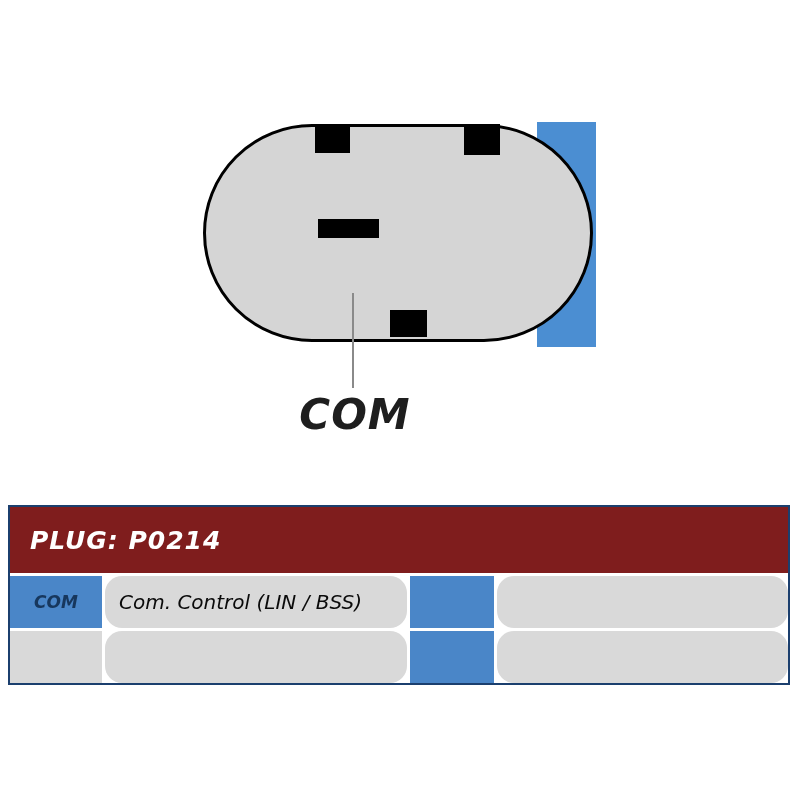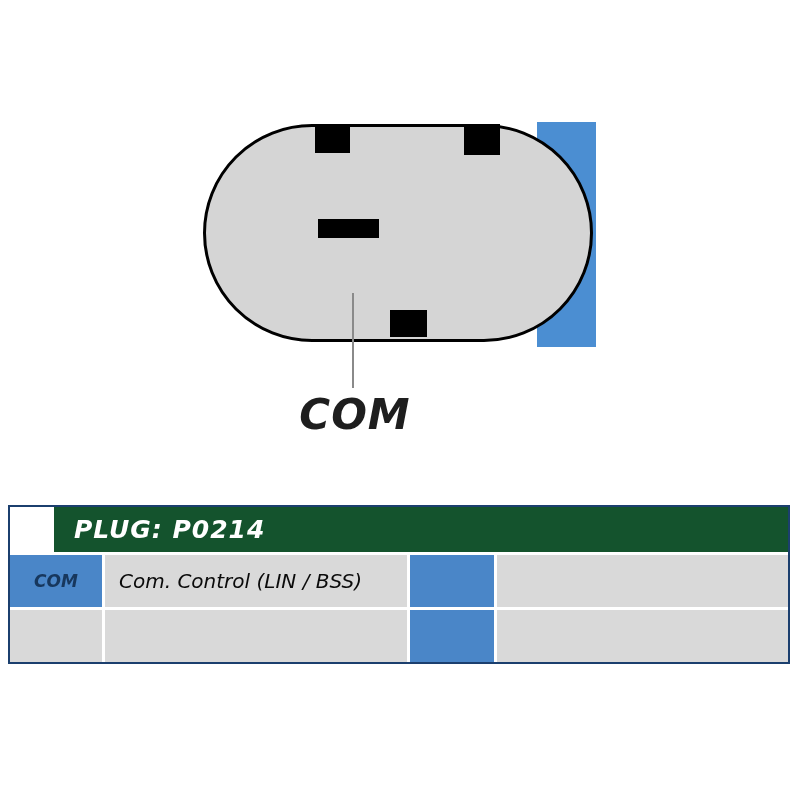--- a/index.html
+++ b/index.html
@@ -16,30 +16,30 @@
   .tab-top-right { left:464px; top:124px; width:36px; height:31px; }
   .pin-bar       { left:318px; top:219px; width:61px; height:19px; }
   .tab-bottom    { left:390px; top:310px; width:37px; height:27px; }
   .leader-line { position:absolute; left:352px; top:293px; width:2px; height:95px; background:#8a8a8a; }
   .com-label { position:absolute; left:255px; top:390px; width:200px; text-align:center;
                font-size:42px; font-weight:bold; color:#1e1e1e; letter-spacing:1px; }
 
   
   .plug-table { position:absolute; left:8px; top:505px; width:782px;
                 border:2px solid #1b3f6e; background:#ffffff; }
-  .table-header { height:45px; background:#14532d; color:#ffffff; display:flex; align-items:center;
-                  padding-left:20px; font-size:25px; font-weight:bold; letter-spacing:1px;margin-left:44px; }
+  .table-header { height:66px; background:#7f1d1d; color:#ffffff; display:flex; align-items:center;
+                  padding-left:20px; font-size:25px; font-weight:bold; letter-spacing:1px; }
   .grid { display:grid; grid-template-columns:92px 302px 84px 1fr; grid-auto-rows:52px;
           gap:3px; background:#ffffff; margin-top:3px; }
   .cell-blue { background:#4a86c8; }
   .cell-gray { background:#d9d9d9; }
   .pin-cell { display:flex; align-items:center; justify-content:center;
               color:#17375d; font-weight:bold; font-size:17px; }
   .desc-cell { display:flex; align-items:center; padding-left:14px;
-               font-size:20px; color:#0a0a0a; }
+               font-size:20px; color:#0a0a0a;border-radius:17px; }
 </style>
 </head>
 <body>
 
 <div class="stage">
 
   <div class="diagram">
     <div class="blue-block"></div>
     <div class="connector-body"></div>
     <div class="black-rect tab-top-left"></div>

